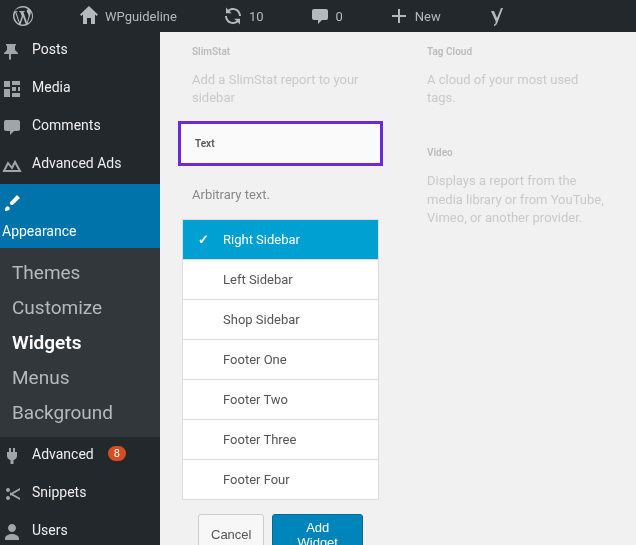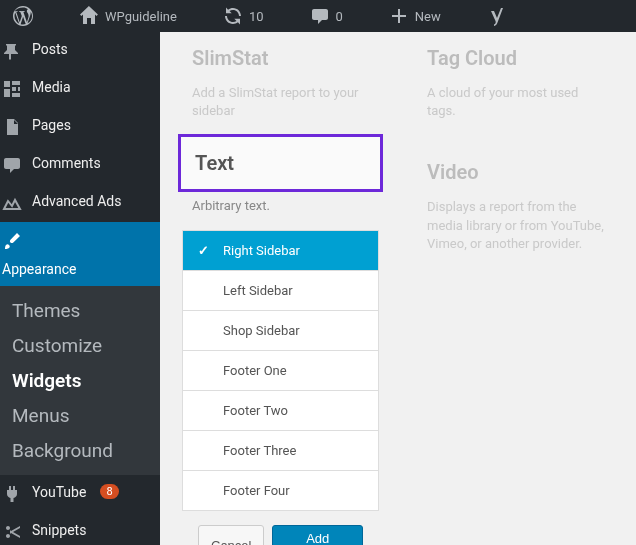--- a/index.html
+++ b/index.html
@@ -22,21 +22,21 @@
   .sub-nav { background: #32373c; padding: 7px 0; }
   .sub-item { padding: 6px 12px; font-size: 19px; color: #b4b9be; cursor: pointer; }
   .sub-item.active { color: #fff; font-weight: 600; }
   .badge { background: #d54e21; color: #fff; border-radius: 10px; padding: 1px 6px; font-size: 11px; margin-left: 4px; }
   
   .content { flex: 1; padding: 0 18px; position: relative; overflow: hidden; }
   
   .widget-grid { display: flex; gap: 30px; }
   .widget-col { width: 210px; }
   
-  .widget-header { padding: 14px 14px; font-size: 20px; color: #bcbcbc; font-weight: 600; }
+  .widget-header { padding: 14px 14px; font-size: 10px; color: #bcbcbc; font-weight: 600; }
   .widget-desc { font-size: 13px; color: #c9c9c9; padding: 0 14px 14px; line-height: 1.4; }
   
   .widget-box { border: 1px solid #e5e5e5; background: #fafafa; position: relative; }
   .widget-box.highlight { border: 3px solid #6d28d9; }
   .widget-box.highlight .widget-header { color: #555; }
   
   .sidebar-list { border: 1px solid #ddd; border-bottom: none; margin: 0 4px; }
   .sidebar-opt { padding: 12px 16px 12px 40px; border-bottom: 1px solid #ddd; background: #fff; font-size: 13px; color: #555; position: relative; cursor: pointer; }
   .sidebar-opt.selected { background: #00a0d2; color: #fff; }
   .sidebar-opt.selected::before { content: "✓"; position: absolute; left: 15px; font-weight: bold; }
@@ -112,28 +112,20 @@
       <span class="nav-ico">
           <svg viewBox="0 0 20 20">
             <path d="M2 2h6v6H2zM10 2h8v4h-8zM10 8h4v4h-4zM16 8h2v4h-2zM2 10h6v8H2zM10 14h8v4h-8z"></path>
           </svg>
         </span>
       <span>Media</span>
     </div>
     <div class="nav-item">
       <span class="nav-ico">
           <svg viewBox="0 0 20 20">
-            <path d="M5 2h7l4 4v12H5zM12 3v4h4z"></path>
-          </svg>
-        </span>
-      <span>Pages</span>
-    </div>
-    <div class="nav-item">
-      <span class="nav-ico">
-          <svg viewBox="0 0 20 20">
             <path d="M4 3h12c1.1 0 2 .9 2 2v7c0 1.1-.9 2-2 2h-4l-4 4v-4H4c-1.1 0-2-.9-2-2V5c0-1.1.9-2 2-2z"></path>
           </svg>
         </span>
       <span>Comments</span>
     </div>
     <div class="nav-item">
       <span class="nav-ico">
           <svg viewBox="0 0 20 20">
             <path d="M2 16l4-8 4 5 3-6 5 9z" fill="none" stroke="#a0a5aa" stroke-width="2"></path>
           </svg>
@@ -154,21 +146,21 @@
       <div class="sub-item active">Widgets</div>
       <div class="sub-item">Menus</div>
       <div class="sub-item">Background</div>
     </div>
     <div class="nav-item">
       <span class="nav-ico">
           <svg viewBox="0 0 20 20">
             <path d="M7 2v4H5v4c0 2 1.5 3.5 3.5 4v4h3v-4c2-.5 3.5-2 3.5-4V6h-2V2h-2v4H9V2z"></path>
           </svg>
         </span>
-      <span>YouTube</span>
+      <span>Advanced</span>
       <span class="badge">8</span>
     </div>
     <div class="nav-item">
       <span class="nav-ico">
           <svg viewBox="0 0 20 20">
             <path d="M8 6c0 1.1-.9 2-2 2s-2-.9-2-2 .9-2 2-2 2 .9 2 2zm0 8c0 1.1-.9 2-2 2s-2-.9-2-2 .9-2 2-2 2 .9 2 2zm1-5l9-5v2l-7 4 7 4v2l-9-5-1 1v-4z"></path>
           </svg>
         </span>
       <span>Snippets</span>
     </div>
@@ -184,21 +176,21 @@
 
   <div class="content">
     <div class="widget-grid">
       <div class="widget-col">
         <div class="widget-header">SlimStat</div>
         <div class="widget-desc">Add a SlimStat report to your sidebar</div>
 
         <div class="widget-box highlight">
           <div class="widget-header">Text</div>
         </div>
-        <div class="widget-desc" style="color:#888;padding-top:5px;">Arbitrary text.</div>
+        <div class="widget-desc" style="color:#888;padding-top:20px;">Arbitrary text.</div>
 
         <div class="sidebar-list">
           <div class="sidebar-opt selected">Right Sidebar</div>
           <div class="sidebar-opt">Left Sidebar</div>
           <div class="sidebar-opt">Shop Sidebar</div>
           <div class="sidebar-opt">Footer One</div>
           <div class="sidebar-opt">Footer Two</div>
           <div class="sidebar-opt">Footer Three</div>
           <div class="sidebar-opt">Footer Four</div>
         </div>

